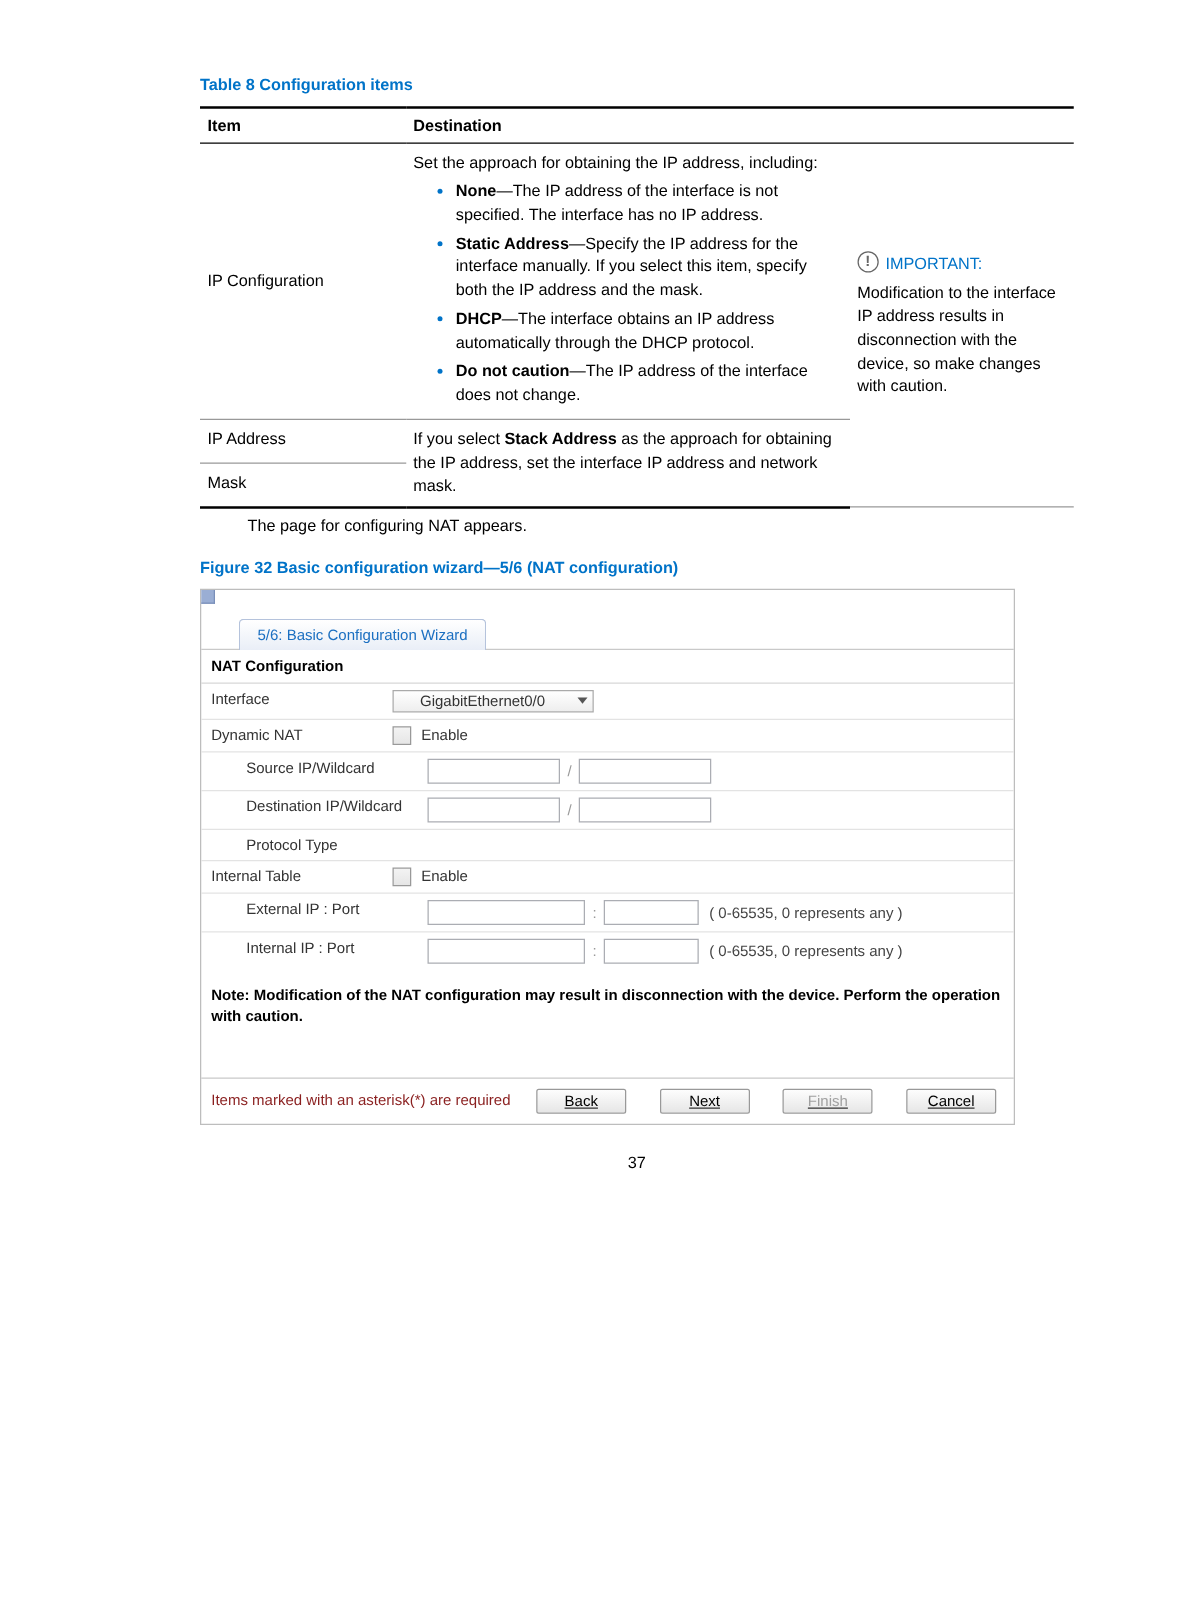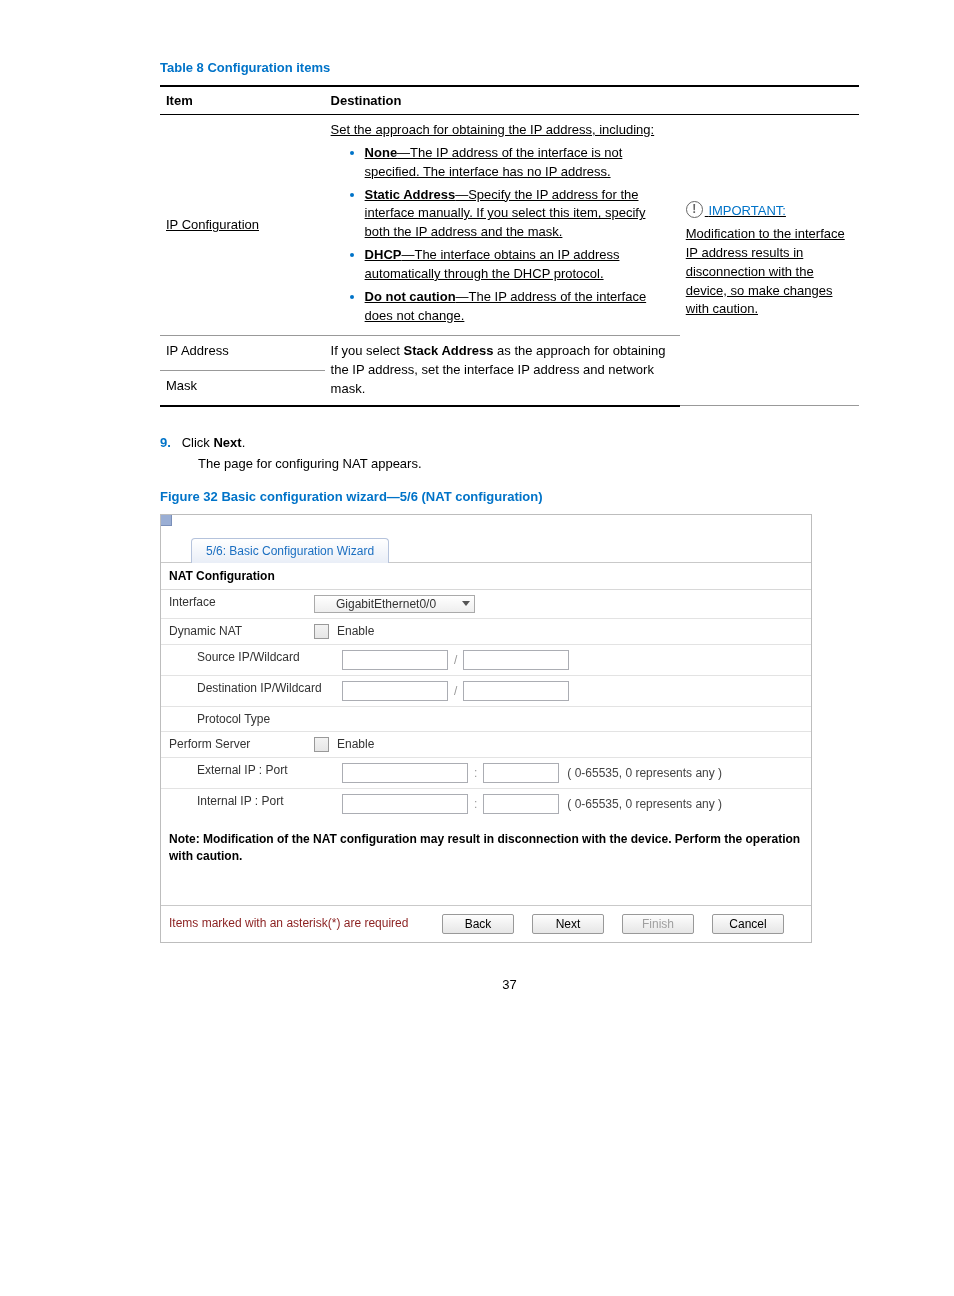--- a/index.html
+++ b/index.html
@@ -31,21 +31,21 @@
     padding: 6px 6px;
     border-top: 2px solid #000;
     border-bottom: 1.5px solid #000;
   }
   .cfg-table td {
     vertical-align: top;
     padding: 6px 6px;
     font-size: 13px;
     line-height: 1.45;
   }
-  .row-sep td { border-bottom: 1px solid #999; text-decoration: underline; }
+  .row-sep td { border-bottom: 1px solid #999; }
   .row-end td { border-bottom: 2px solid #000; }
   .col-item { width: 155px; padding-left: 10px; }
   .col-desc { width: 350px; }
   .col-note { width: 170px; }
   .desc-list { margin: 4px 0 0 0; padding: 0 0 0 18px; }
   .desc-list li { margin: 4px 16px; }
   .desc-list li::marker { color:#0073c8; }
   .imp-head { color:#0073c8; font-size:13px; }
   .imp-icon {
     display:inline-block; width:15px; height:15px; border:1.5px solid #666;
@@ -85,24 +85,24 @@
   .chk { width:13px; height:13px; border:1px solid #999; background:linear-gradient(#f3f3f3,#e6e6e6); display:inline-block; vertical-align:-2px; margin-right:4px;}
   .inp { border:1px solid #abadb3; height:18px; background:#fff; font-size:12px; padding:0 2px;}
   .inp.w110 { width:100px; }
   .inp.w130 { width:120px; }
   .inp.w80 { width:70px; }
   .slash { color:#999; padding:0 2px;}
   .hint { color:#444; font-size:12px; margin-left:4px;}
   .wiz-note { font-weight:bold; color:#000; padding:12px 8px 40px 8px; line-height:1.4;}
   .wiz-footer { border-top:1px solid #c9c9c9; padding:8px; display:flex; align-items:center;}
   .wiz-req { color:#8a1f1f; font-size:12px; width:260px; line-height:1.3;}
-  .wiz-btns { flex:1; display:flex; justify-content:center; gap:18px; padding-right:6px;}
+  .wiz-btns { flex:1; display:flex; justify-content:space-between; gap:18px; padding-right:6px;text-decoration:underline;}
   .btn { border:1px solid #999; background:linear-gradient(#fdfdfd,#e6e6e6); font-size:12px; padding:2px 0; width:70px; text-align:center; border-radius:2px; color:#000;}
   .btn.disabled{ color:#a0a0a0; }
-  .page-num { text-align:center; margin-top:34px; font-size:13px;}
+  .page-num { text-align:center; margin-top:22px; font-size:13px;}
 </style>
 </head>
 <body>
 
 <div class="page">
 
   <div class="table-caption">Table 8 Configuration items</div>
 
   <table class="cfg-table">
     <thead>
@@ -136,24 +136,20 @@
         <td class="col-desc" rowspan="2" style="vertical-align:middle;border-bottom:2px solid #000">
           <span>If you select </span><b>Stack Address</b><span> as the approach for obtaining the IP address, set the interface IP address and network mask.</span>
         </td>
       </tr>
       <tr class="row-end">
         <td class="col-item">Mask</td>
       </tr>
     </tbody>
   </table>
 
-  <div class="step-line">
-    <span class="step-num">9.</span>
-    &nbsp;&nbsp;<span>Click </span><b>Next</b><span>.</span>
-  </div>
   <div class="step-body">The page for configuring NAT appears.</div>
 
   <div class="figure-caption">Figure 32 Basic configuration wizard—5/6 (NAT configuration)</div>
 
   <div class="wizard">
     <div class="wiz-corner"></div>
     <div class="wiz-tab">5/6: Basic Configuration Wizard</div>
     <div class="wiz-sep"></div>
     <div class="wiz-body">
       <div class="wiz-section">NAT Configuration</div>
@@ -191,21 +187,21 @@
           <span class="slash">/</span>
           <input class="inp w110" style="">
         </div>
       </div>
 
       <div class="wiz-row">
         <div class="wiz-lbl ind">Protocol Type</div>
       </div>
 
       <div class="wiz-row">
-        <div class="wiz-lbl">Perform Server</div>
+        <div class="wiz-lbl">Internal Table</div>
         <div class="wiz-val">
           <span class="chk"></span>
           <span>Enable</span>
         </div>
       </div>
 
       <div class="wiz-row">
         <div class="wiz-lbl ind">External IP : Port</div>
         <div class="wiz-val">
           <input class="inp w130" style="">

